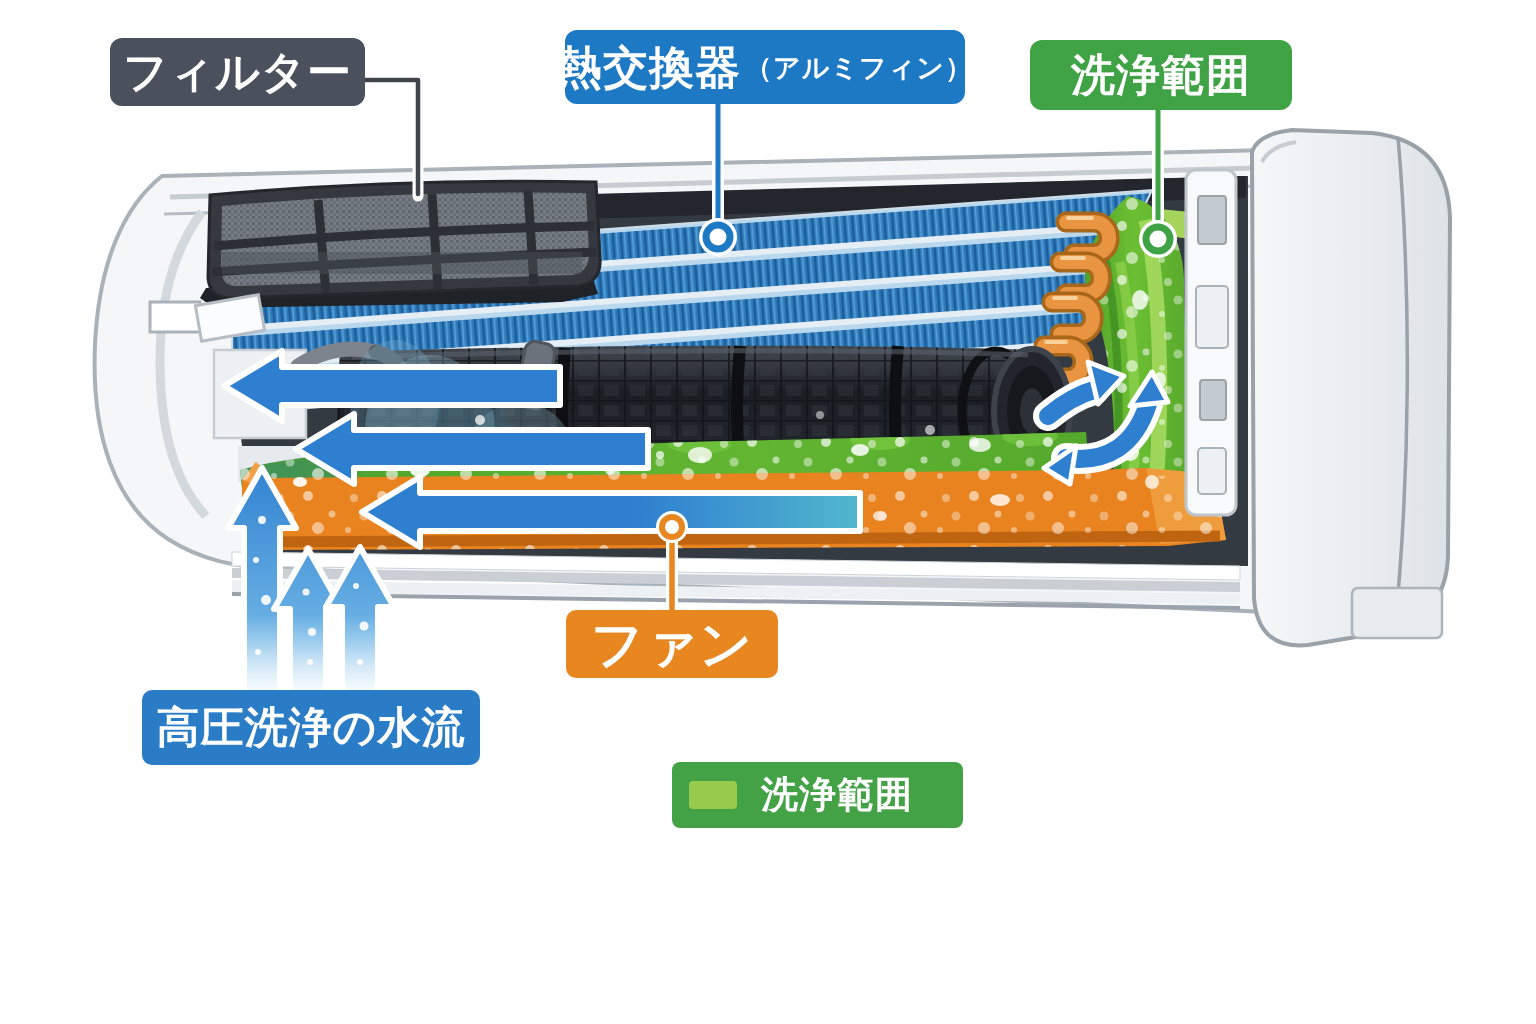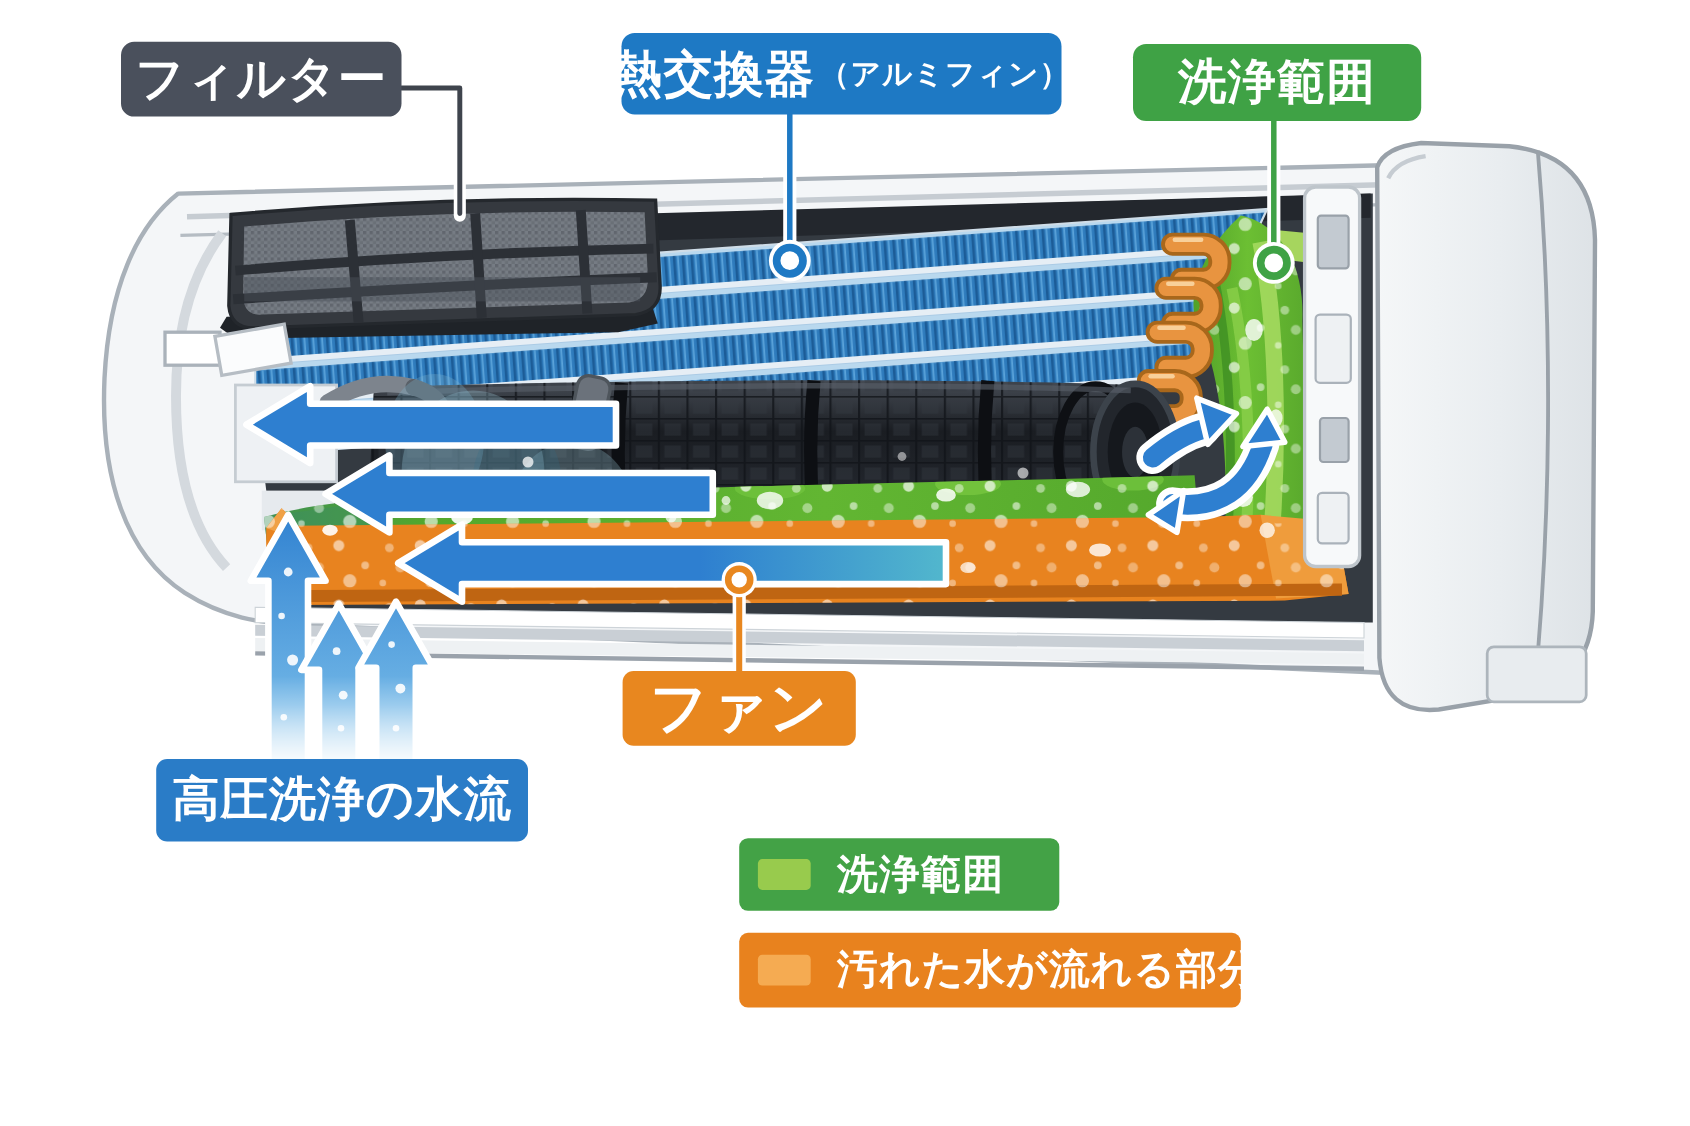--- a/index.html
+++ b/index.html
@@ -352,18 +352,14 @@
 </div>
 
 <div class="callout lbl-water">
   <span>高圧洗浄の水流</span>
 </div>
 
 <div class="legend-row legend-green">
   <span class="swatch swatch-green"></span>
   <span>洗浄範囲</span>
 </div>
-<div class="legend-row legend-orange">
-  <span class="swatch swatch-orange"></span>
-  <span>汚れた水が流れる部分</span>
-</div>
 
 </div>
 
 </body></html>

